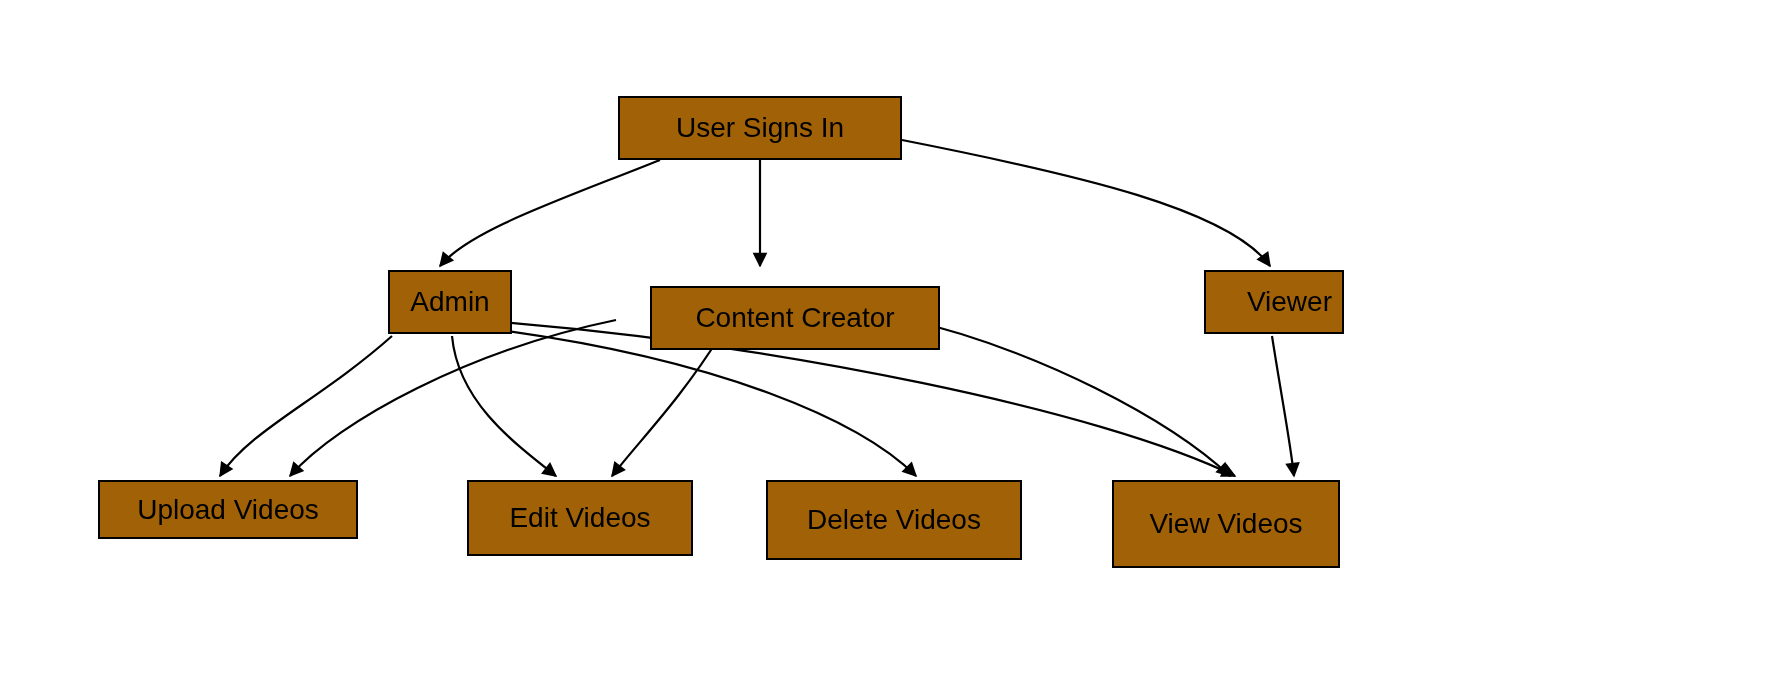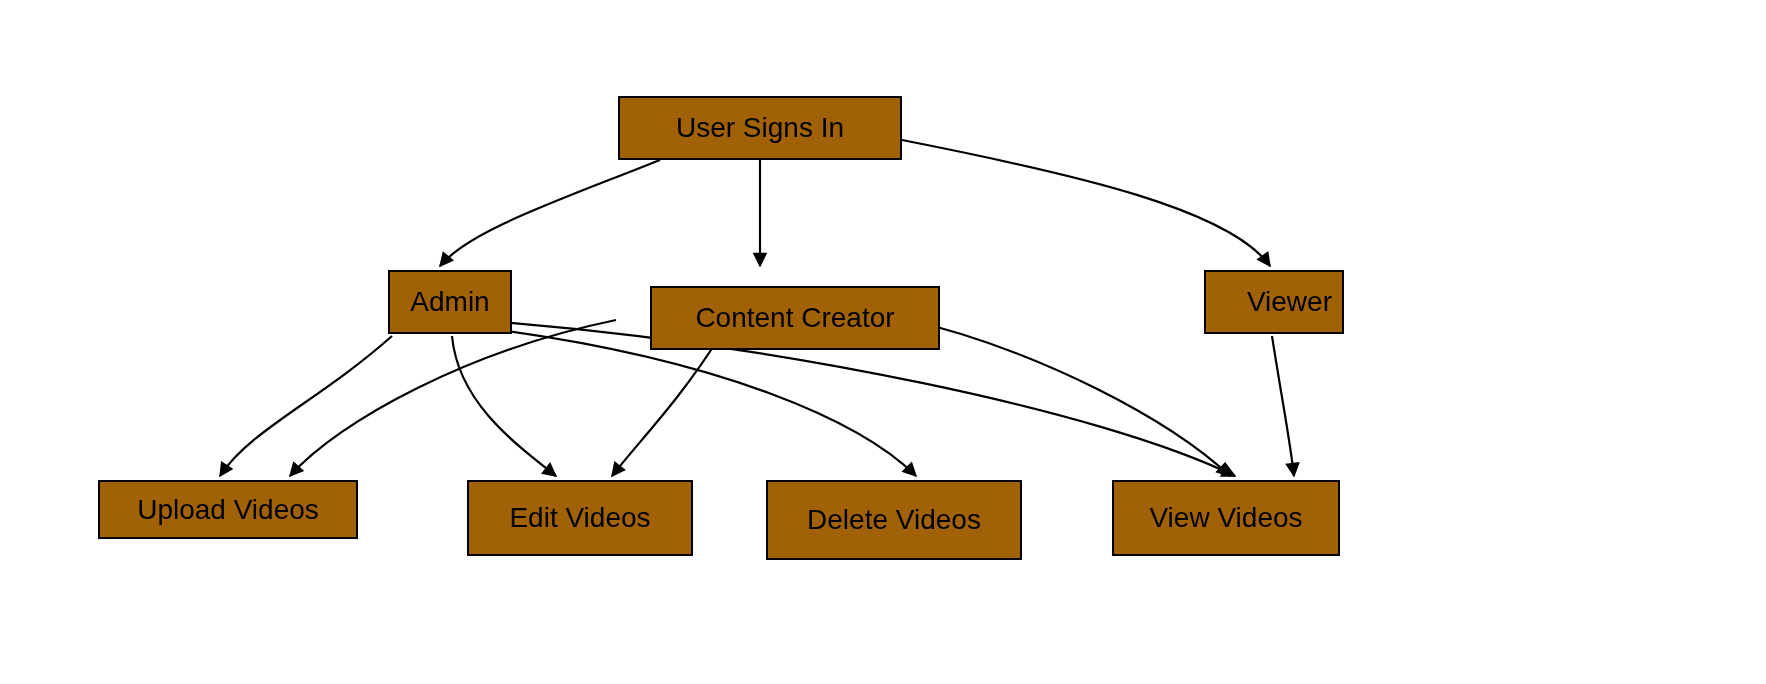--- a/index.html
+++ b/index.html
@@ -94,17 +94,17 @@
   </div>
 
   <div class="node" style="left:467px; top:480px; width:226px; height:76px;">
     <span>Edit Videos</span>
   </div>
 
   <div class="node" style="left:766px; top:480px; width:256px; height:80px;">
     <span>Delete Videos</span>
   </div>
 
-  <div class="node" style="left:1112px; top:480px; width:228px; height:76px;">
+  <div class="node" style="left:1112px; top:480px; width:228px; height:88px;">
     <span>View Videos</span>
   </div>
 
 </div>
 
 </body></html>

